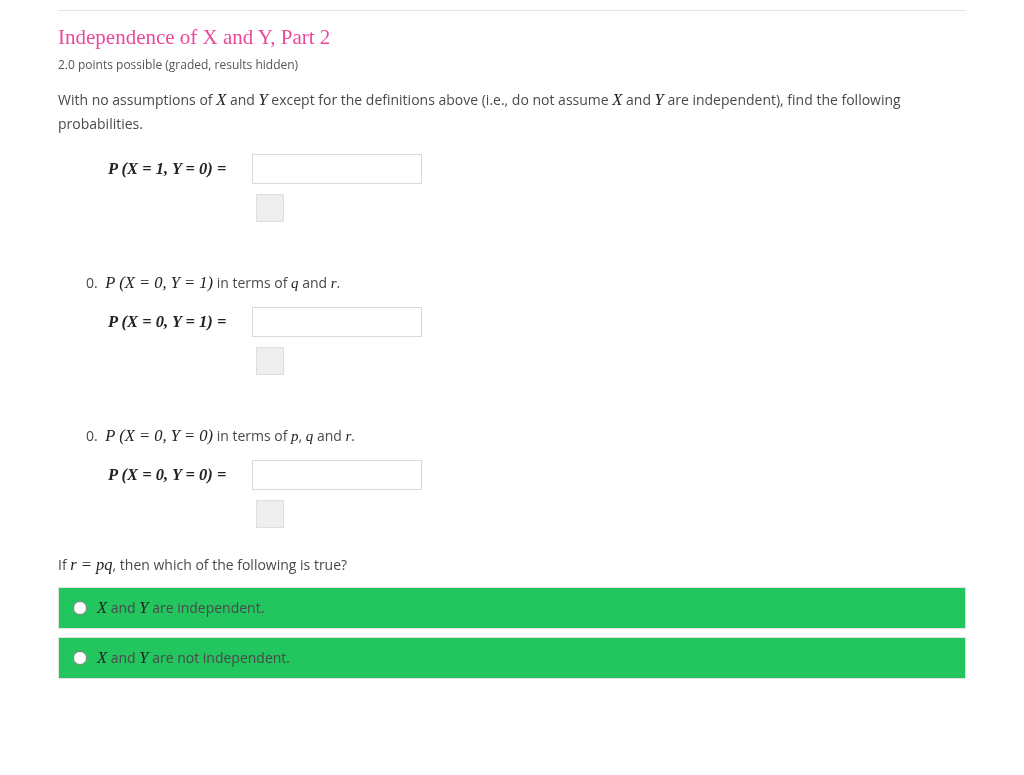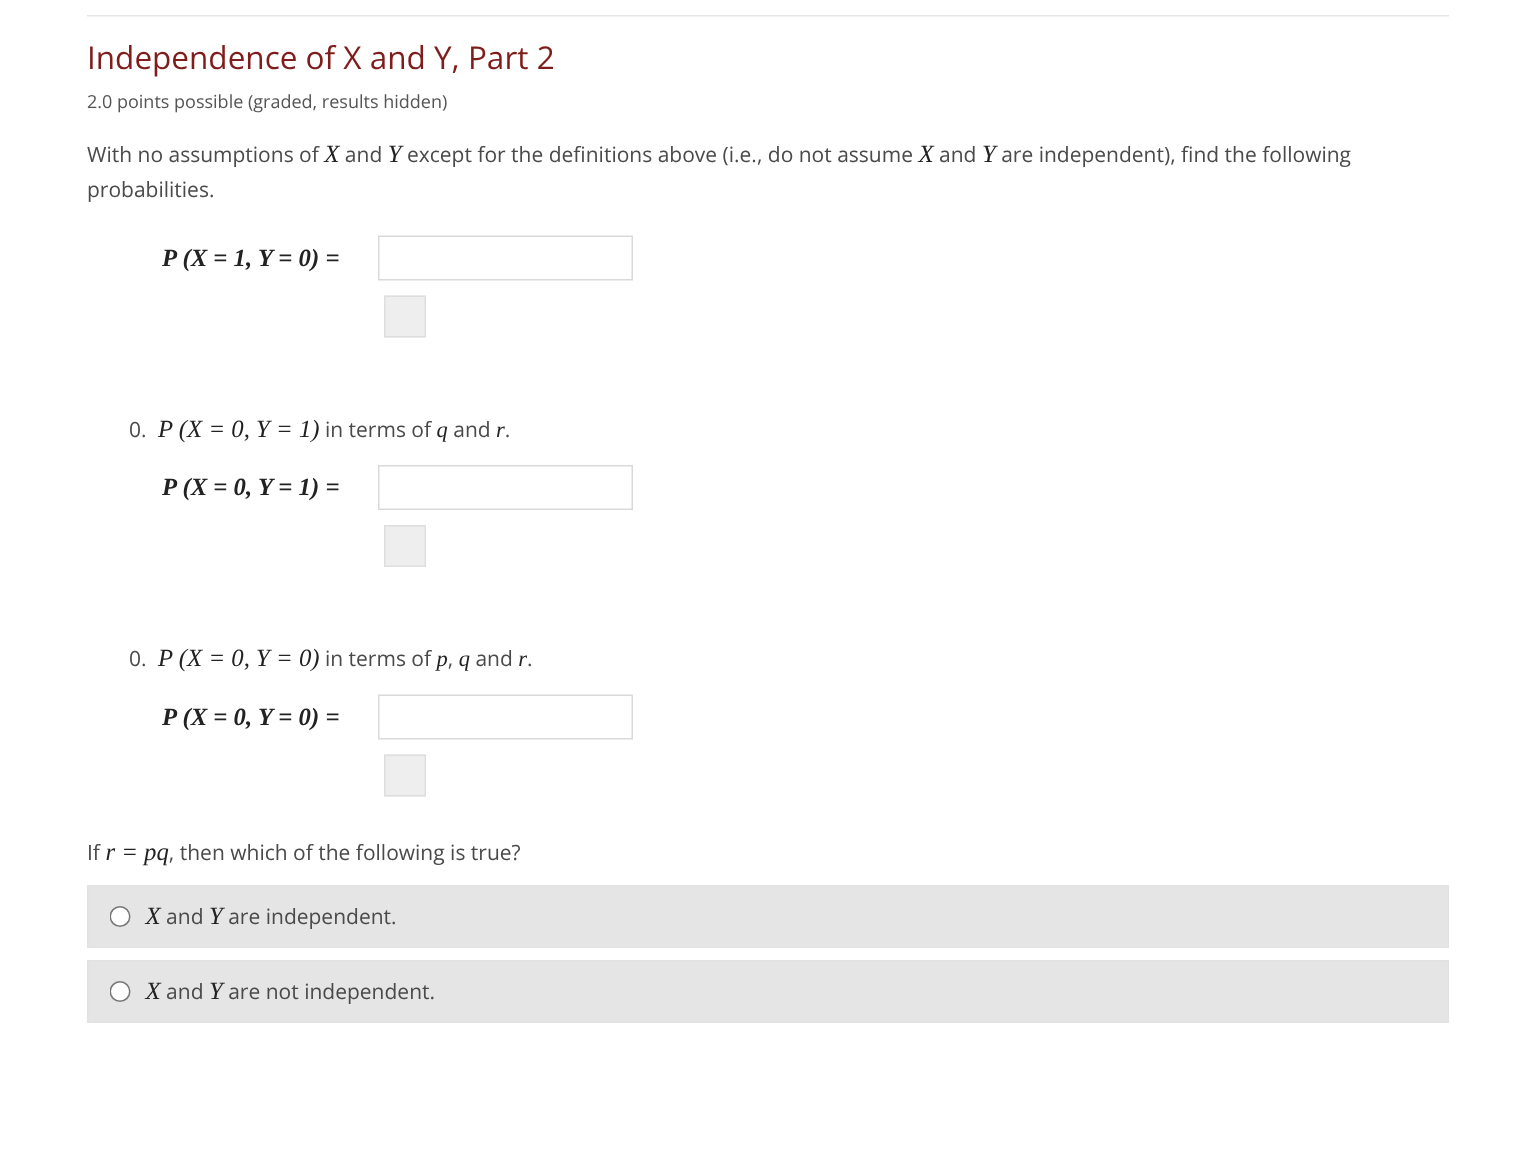--- a/index.html
+++ b/index.html
@@ -16,22 +16,23 @@
     padding: 10px 58px 20px 58px;
   }
   hr.top {
     border: none;
     border-top: 1px solid #e5e5e5;
     margin: 0 0 14px 0;
   }
   h2.title {
     font-size: 21px;
     font-weight: 400;
-    color: #7f1d1d;
+    color: #ec4899;
     margin: 0 0 6px 0;
+    font-family: Liberation Serif, serif;
   }
   .points {
     font-size: 12px;
     color: #555;
     margin-bottom: 14px;
   }
   .intro {
     font-size: 14px;
     color: #4a4a4a;
     margin-bottom: 20px;
@@ -84,21 +85,21 @@
   }
   .mc-question {
     margin: 22px 0 12px 0;
   }
   .option {
     border: 1px solid #e2e2e2;
     padding: 10px 12px;
     margin-bottom: 8px;
     display: flex;
     align-items: center;
-    background: #e5e5e5;
+    background: #22c55e;
   }
   .option input[type=radio] {
     margin: 0 10px 0 2px;
     width: 14px;
     height: 14px;
   }
   .note {
     margin-top: 30px;
   }
   .mi {

